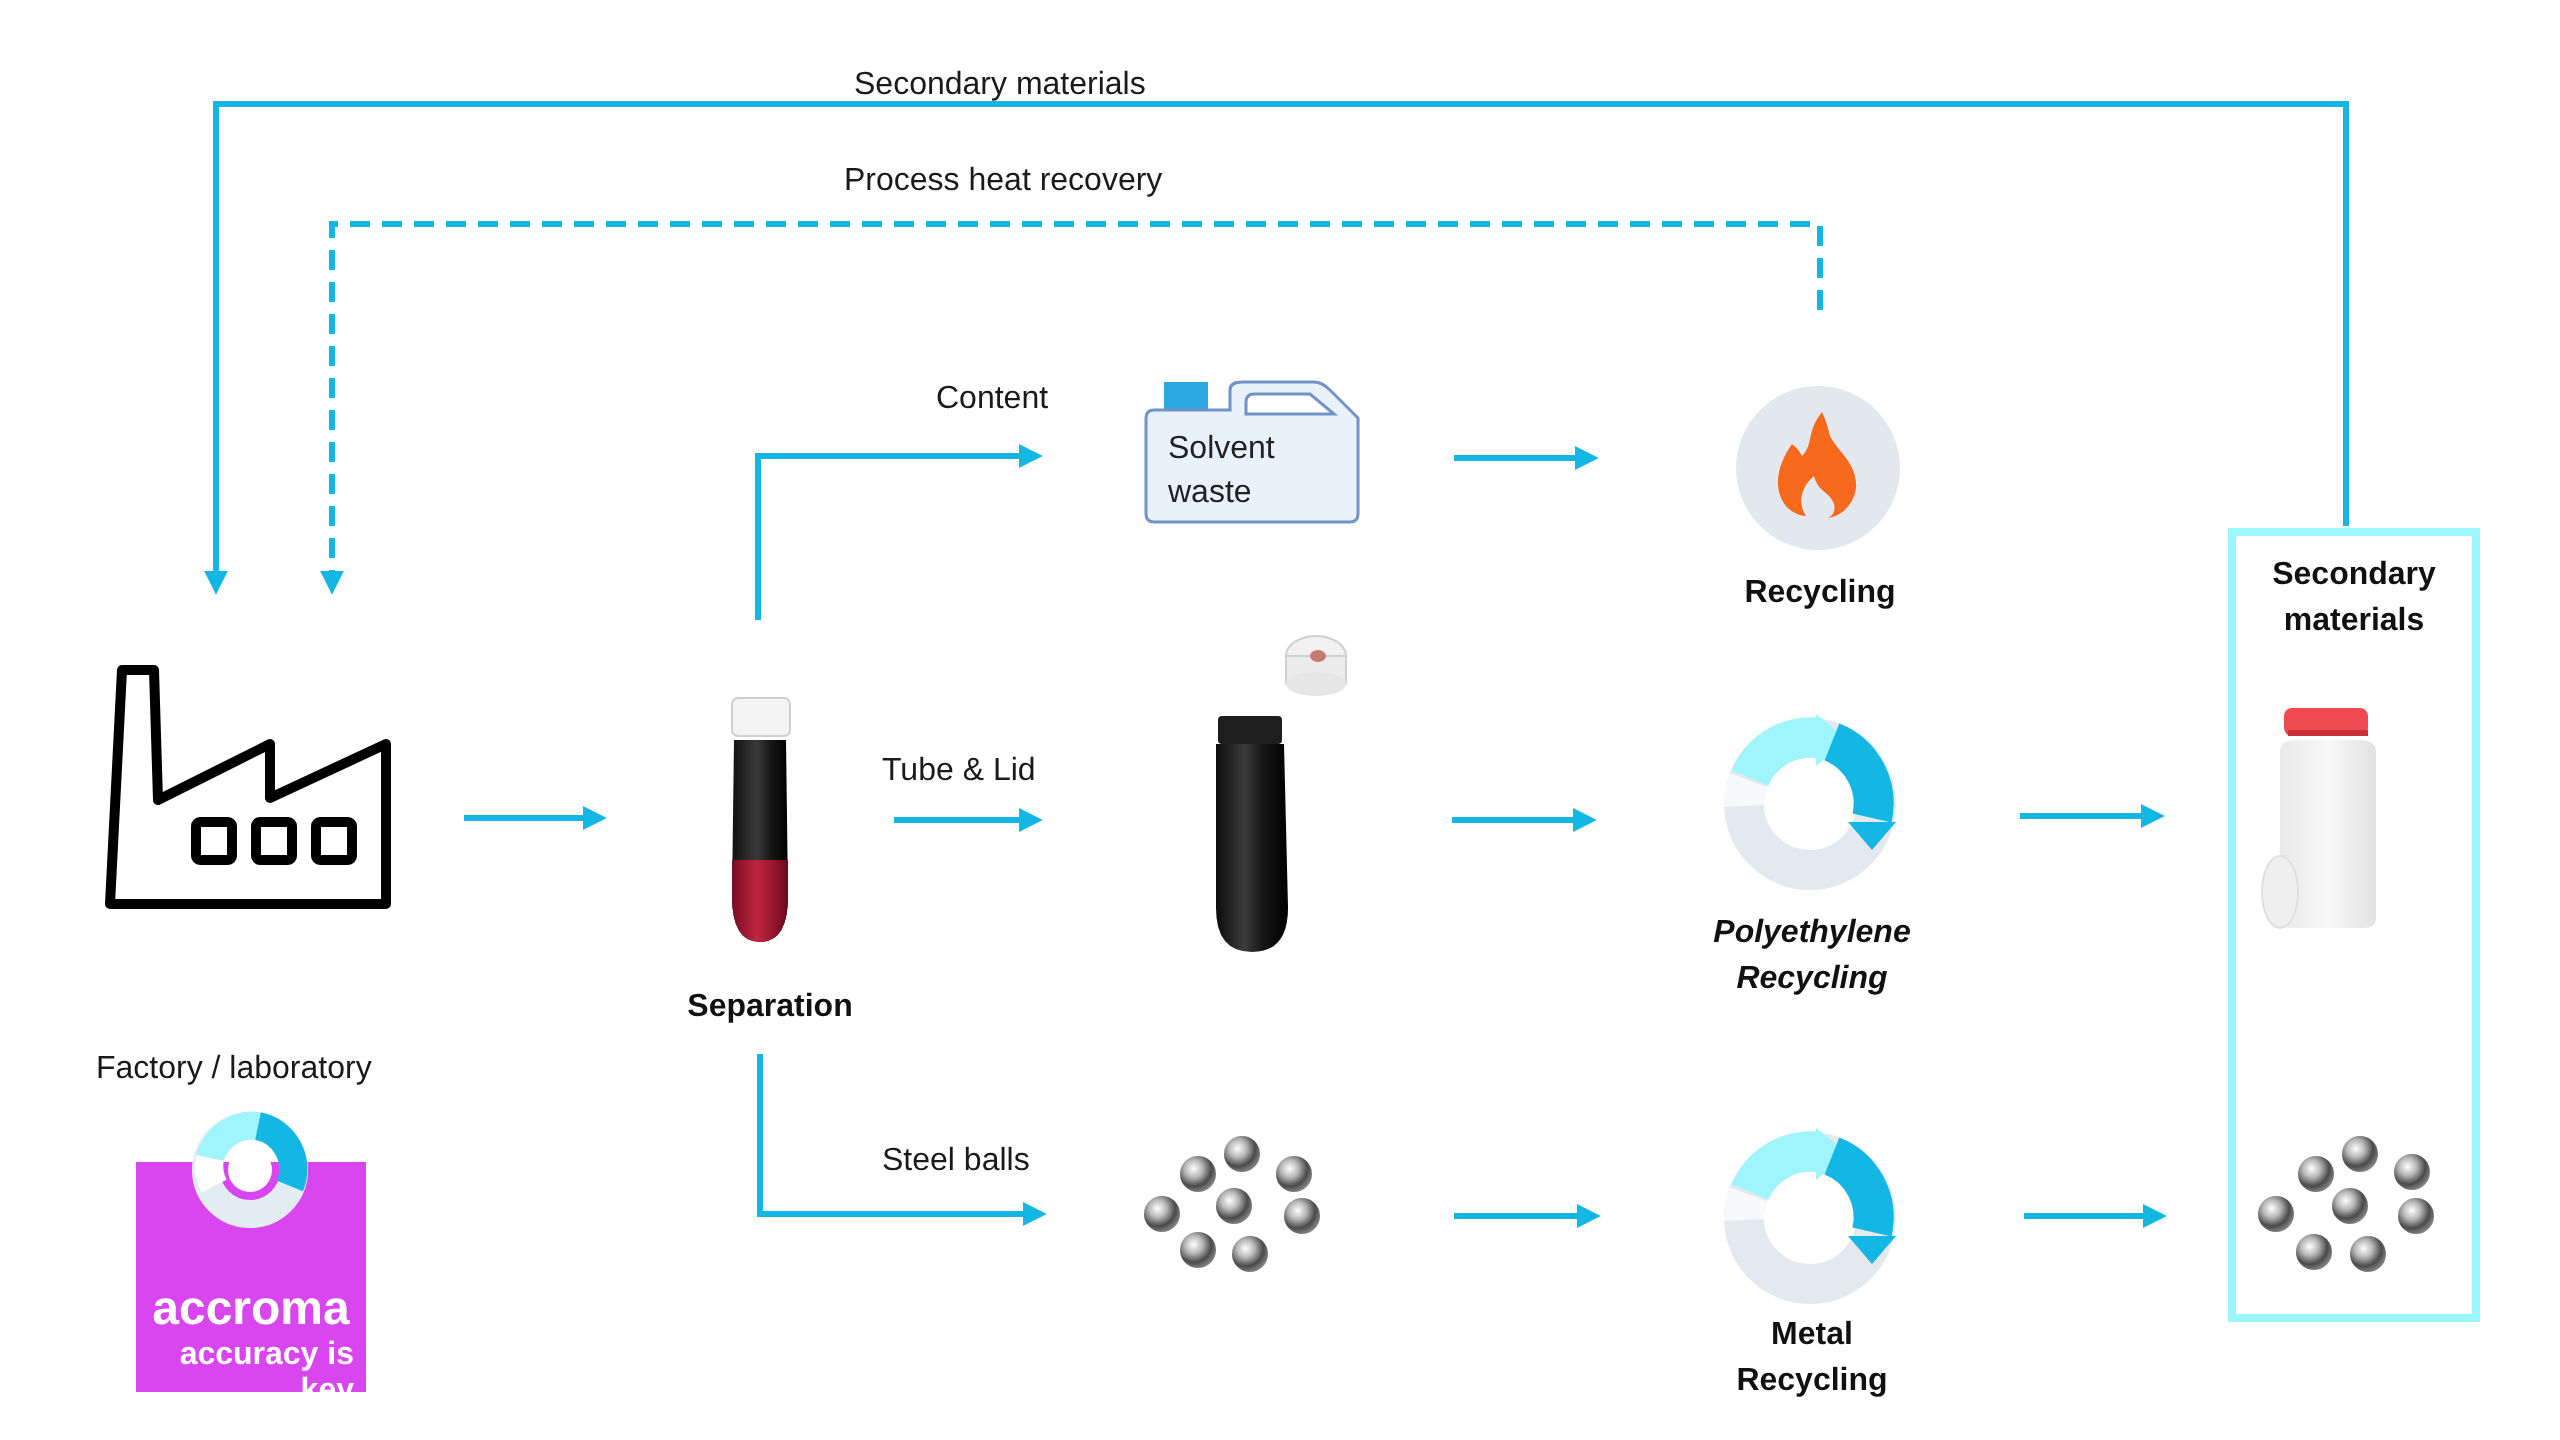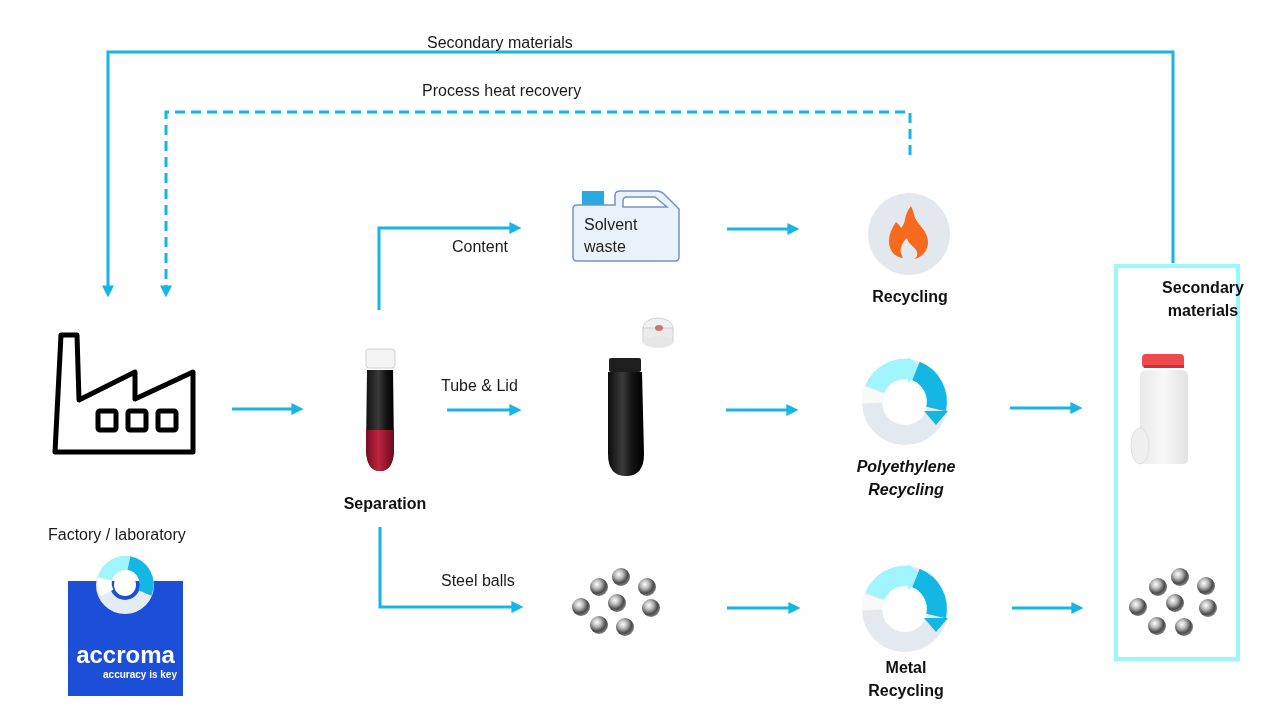--- a/index.html
+++ b/index.html
@@ -48,23 +48,23 @@
 <div class="label" style="left:422px; top:82px;">Process heat recovery</div>
 
 <svg class="abs" style="left:50px; top:330px;" width="150" height="130" viewBox="0 0 150 130">
   <path d="M11,5 L27,5 L29,70 L85,42 L85,69 L143,42 L143,122 L5,122 Z" fill="none" stroke="#000" stroke-width="5" stroke-linejoin="round"></path>
   <rect x="48" y="81" width="18" height="19" fill="none" stroke="#000" stroke-width="5" rx="2"></rect>
   <rect x="78" y="81" width="18" height="19" fill="none" stroke="#000" stroke-width="5" rx="2"></rect>
   <rect x="108" y="81" width="18" height="19" fill="none" stroke="#000" stroke-width="5" rx="2"></rect>
 </svg>
 <div class="label" style="left:48px; top:479px;margin-top:47px;">Factory / laboratory</div>
 
-<div class="abs" style="left:68px; top:581px; width:115px; height:115px; background:#1d4ed8;">
+<div class="abs" style="left:68px; top:581px; width:115px; height:115px; background:#d946ef;">
   <div class="abs" style="left:0; top:60px; width:115px; text-align:center; color:#fff; font-size:24px; font-weight:bold; letter-spacing:0px;">accroma</div>
-  <div class="abs" style="right:6px; top:88px; color:#fff; font-size:10px; font-weight:bold;text-align:right;">accuracy is key</div>
+  <div class="abs" style="right:6px; top:88px; color:#fff; font-size:16px; font-weight:bold;text-align:right;">accuracy is key</div>
 </div>
 <svg class="abs" style="left:93px; top:553px;" width="64" height="64" viewBox="0 0 64 64">
   <circle cx="32" cy="32" r="22" fill="none" stroke="#e4ecf3" stroke-width="14"></circle>
   <path d="M12,26 A22,22 0 0 1 36,10" fill="none" stroke="#9ff5fb" stroke-width="14"></path>
   <path d="M36,10 A22,22 0 0 1 52,40" fill="none" stroke="#14b6e3" stroke-width="14"></path>
   <path d="M14,40 A22,22 0 0 1 12,26" fill="none" stroke="#ffffff" stroke-width="14"></path>
   <circle cx="32" cy="32" r="11" fill="#fff"></circle>
 </svg>
 
 <svg class="abs" style="left:360px; top:348px;" width="40" height="125" viewBox="0 0 40 125">
@@ -80,21 +80,21 @@
         <stop offset="0.45" stop-color="#c0243f"></stop>
         <stop offset="1" stop-color="#6b0a1e"></stop>
     </linearGradient>
   </defs>
   <rect x="6" y="1" width="29" height="19" rx="3" fill="#f4f4f4" stroke="#cfcfcf"></rect>
   <path d="M7,22 L33,22 L34,100 Q34,123 20,123 Q6,123 6,100 Z" fill="url(#tubeG)"></path>
   <path d="M6,82 L34,82 L34,100 Q34,123 20,123 Q6,123 6,100 Z" fill="url(#redG)"></path>
 </svg>
 <div class="bold-label" style="left:330px; top:492px; width:110px;">Separation</div>
 
-<div class="label" style="left:452px; top:191px;margin-top:47px;">Content</div>
+<div class="label" style="left:468px; top:191px;">Content</div>
 <div class="label" style="left:441px; top:377px;">Tube &amp; Lid</div>
 <div class="label" style="left:441px; top:572px;">Steel balls</div>
 
 <svg class="abs" style="left:571px; top:189px;" width="112" height="75" viewBox="0 0 112 75">
   <rect x="11" y="2" width="22" height="14" fill="#29a9e0"></rect>
   <path d="M6,16 L44,16 L44,6 Q44,2 50,2 L86,2 Q90,2 94,6 L108,20 L108,68 Q108,72 104,72 L6,72 Q2,72 2,68 L2,20 Q2,16 6,16 Z" fill="#e9f1fb" stroke="#7193c7" stroke-width="1.5"></path>
   <path d="M52,18 L52,12 Q52,8 56,8 L84,8 L96,18 Z" fill="#fff" stroke="#7193c7" stroke-width="1.5"></path>
 </svg>
 <div class="abs" style="left:584px; top:214px; width:80px; font-size:16px; line-height:22px; color:#222;">Solvent<br>waste</div>
 
@@ -162,21 +162,21 @@
   <polygon points="66,56 90,56 78,70" fill="#14b6e3"></polygon>
   <path d="M14,48 A33,33 0 0 1 16,35" fill="none" stroke="#f7f9fb" stroke-width="20"></path>
   <circle cx="47" cy="47" r="16" fill="#fff"></circle>
 </svg>
 <div class="bold-label" style="left:836px; top:656px; width:140px;">
   <div>Metal</div>
   <div>Recycling</div>
 </div>
 
 <div class="sec-box"></div>
-<div class="bold-label" style="left:1140px; top:276px; width:126px;">
+<div class="bold-label" style="left:1114px; top:276px; width:126px;">
   <div>Secondary</div>
   <div>materials</div>
 </div>
 <svg class="abs" style="left:1128px; top:354px;" width="80" height="115" viewBox="0 0 80 115">
   <defs>
     <linearGradient id="bottleG" x1="0" x2="1">
       <stop offset="0" stop-color="#e9e9e9"></stop>
         <stop offset="0.5" stop-color="#f8f8f8"></stop>
         <stop offset="1" stop-color="#e2e2e2"></stop>
     </linearGradient>

